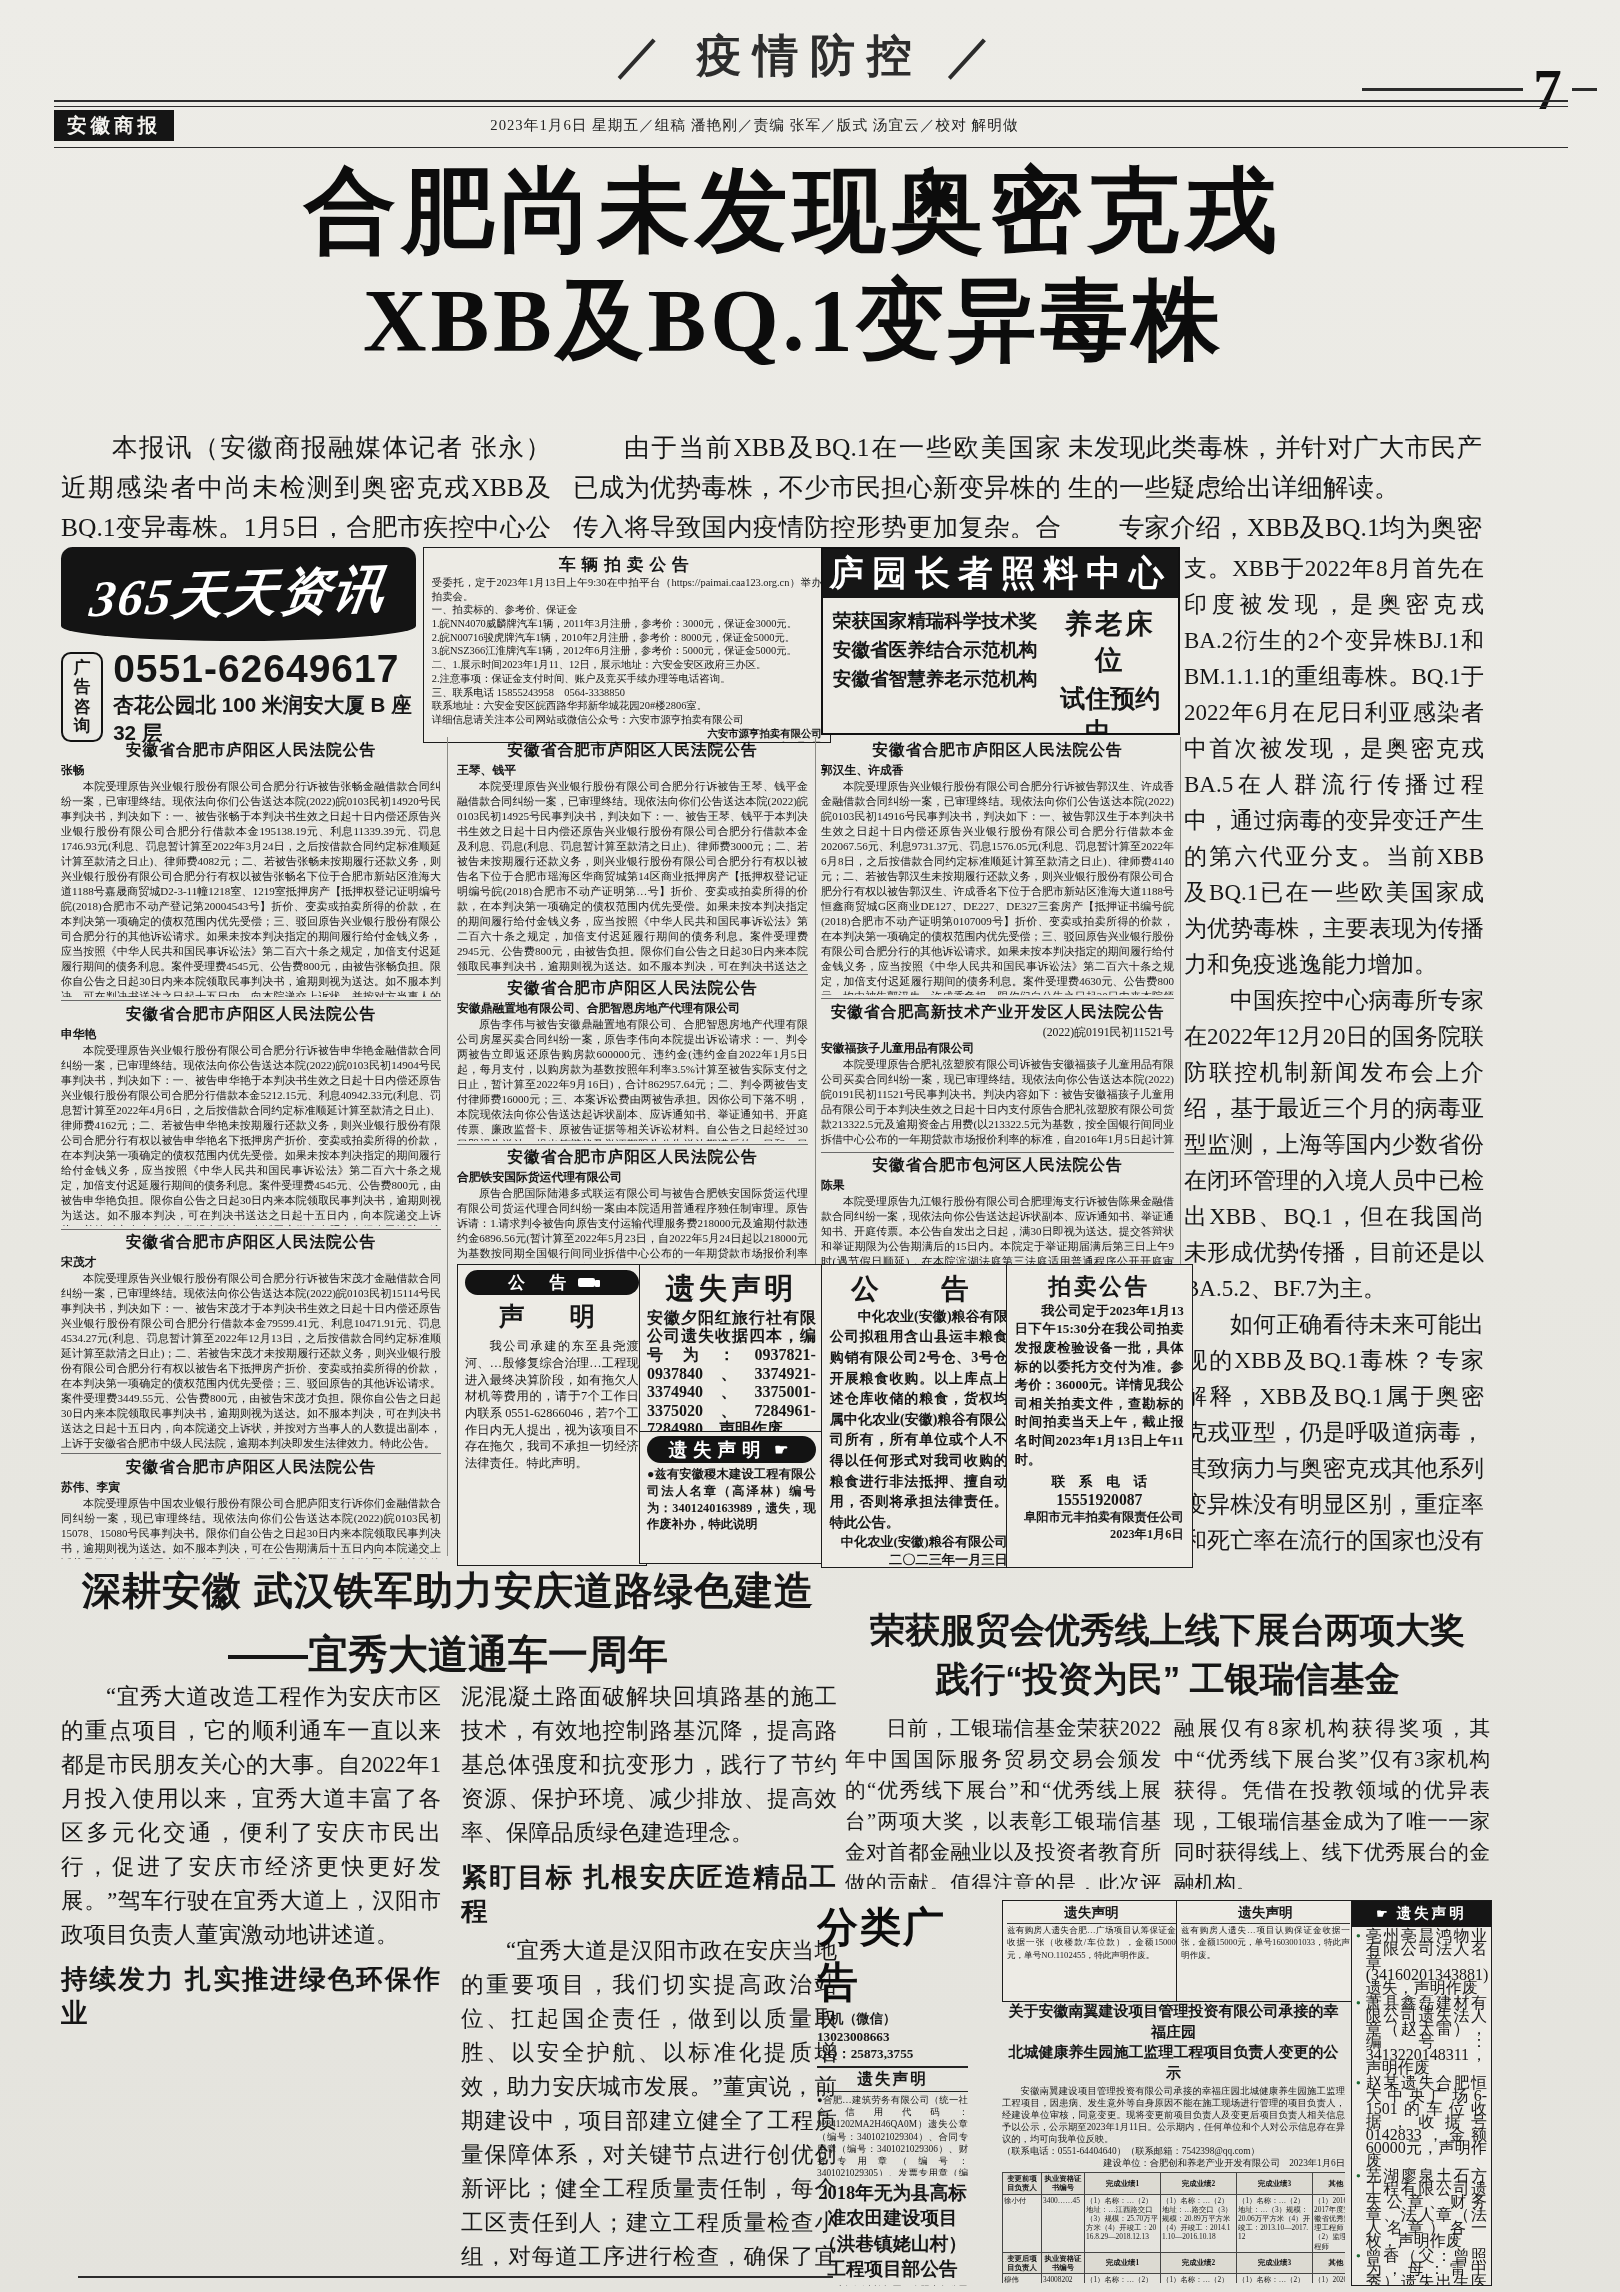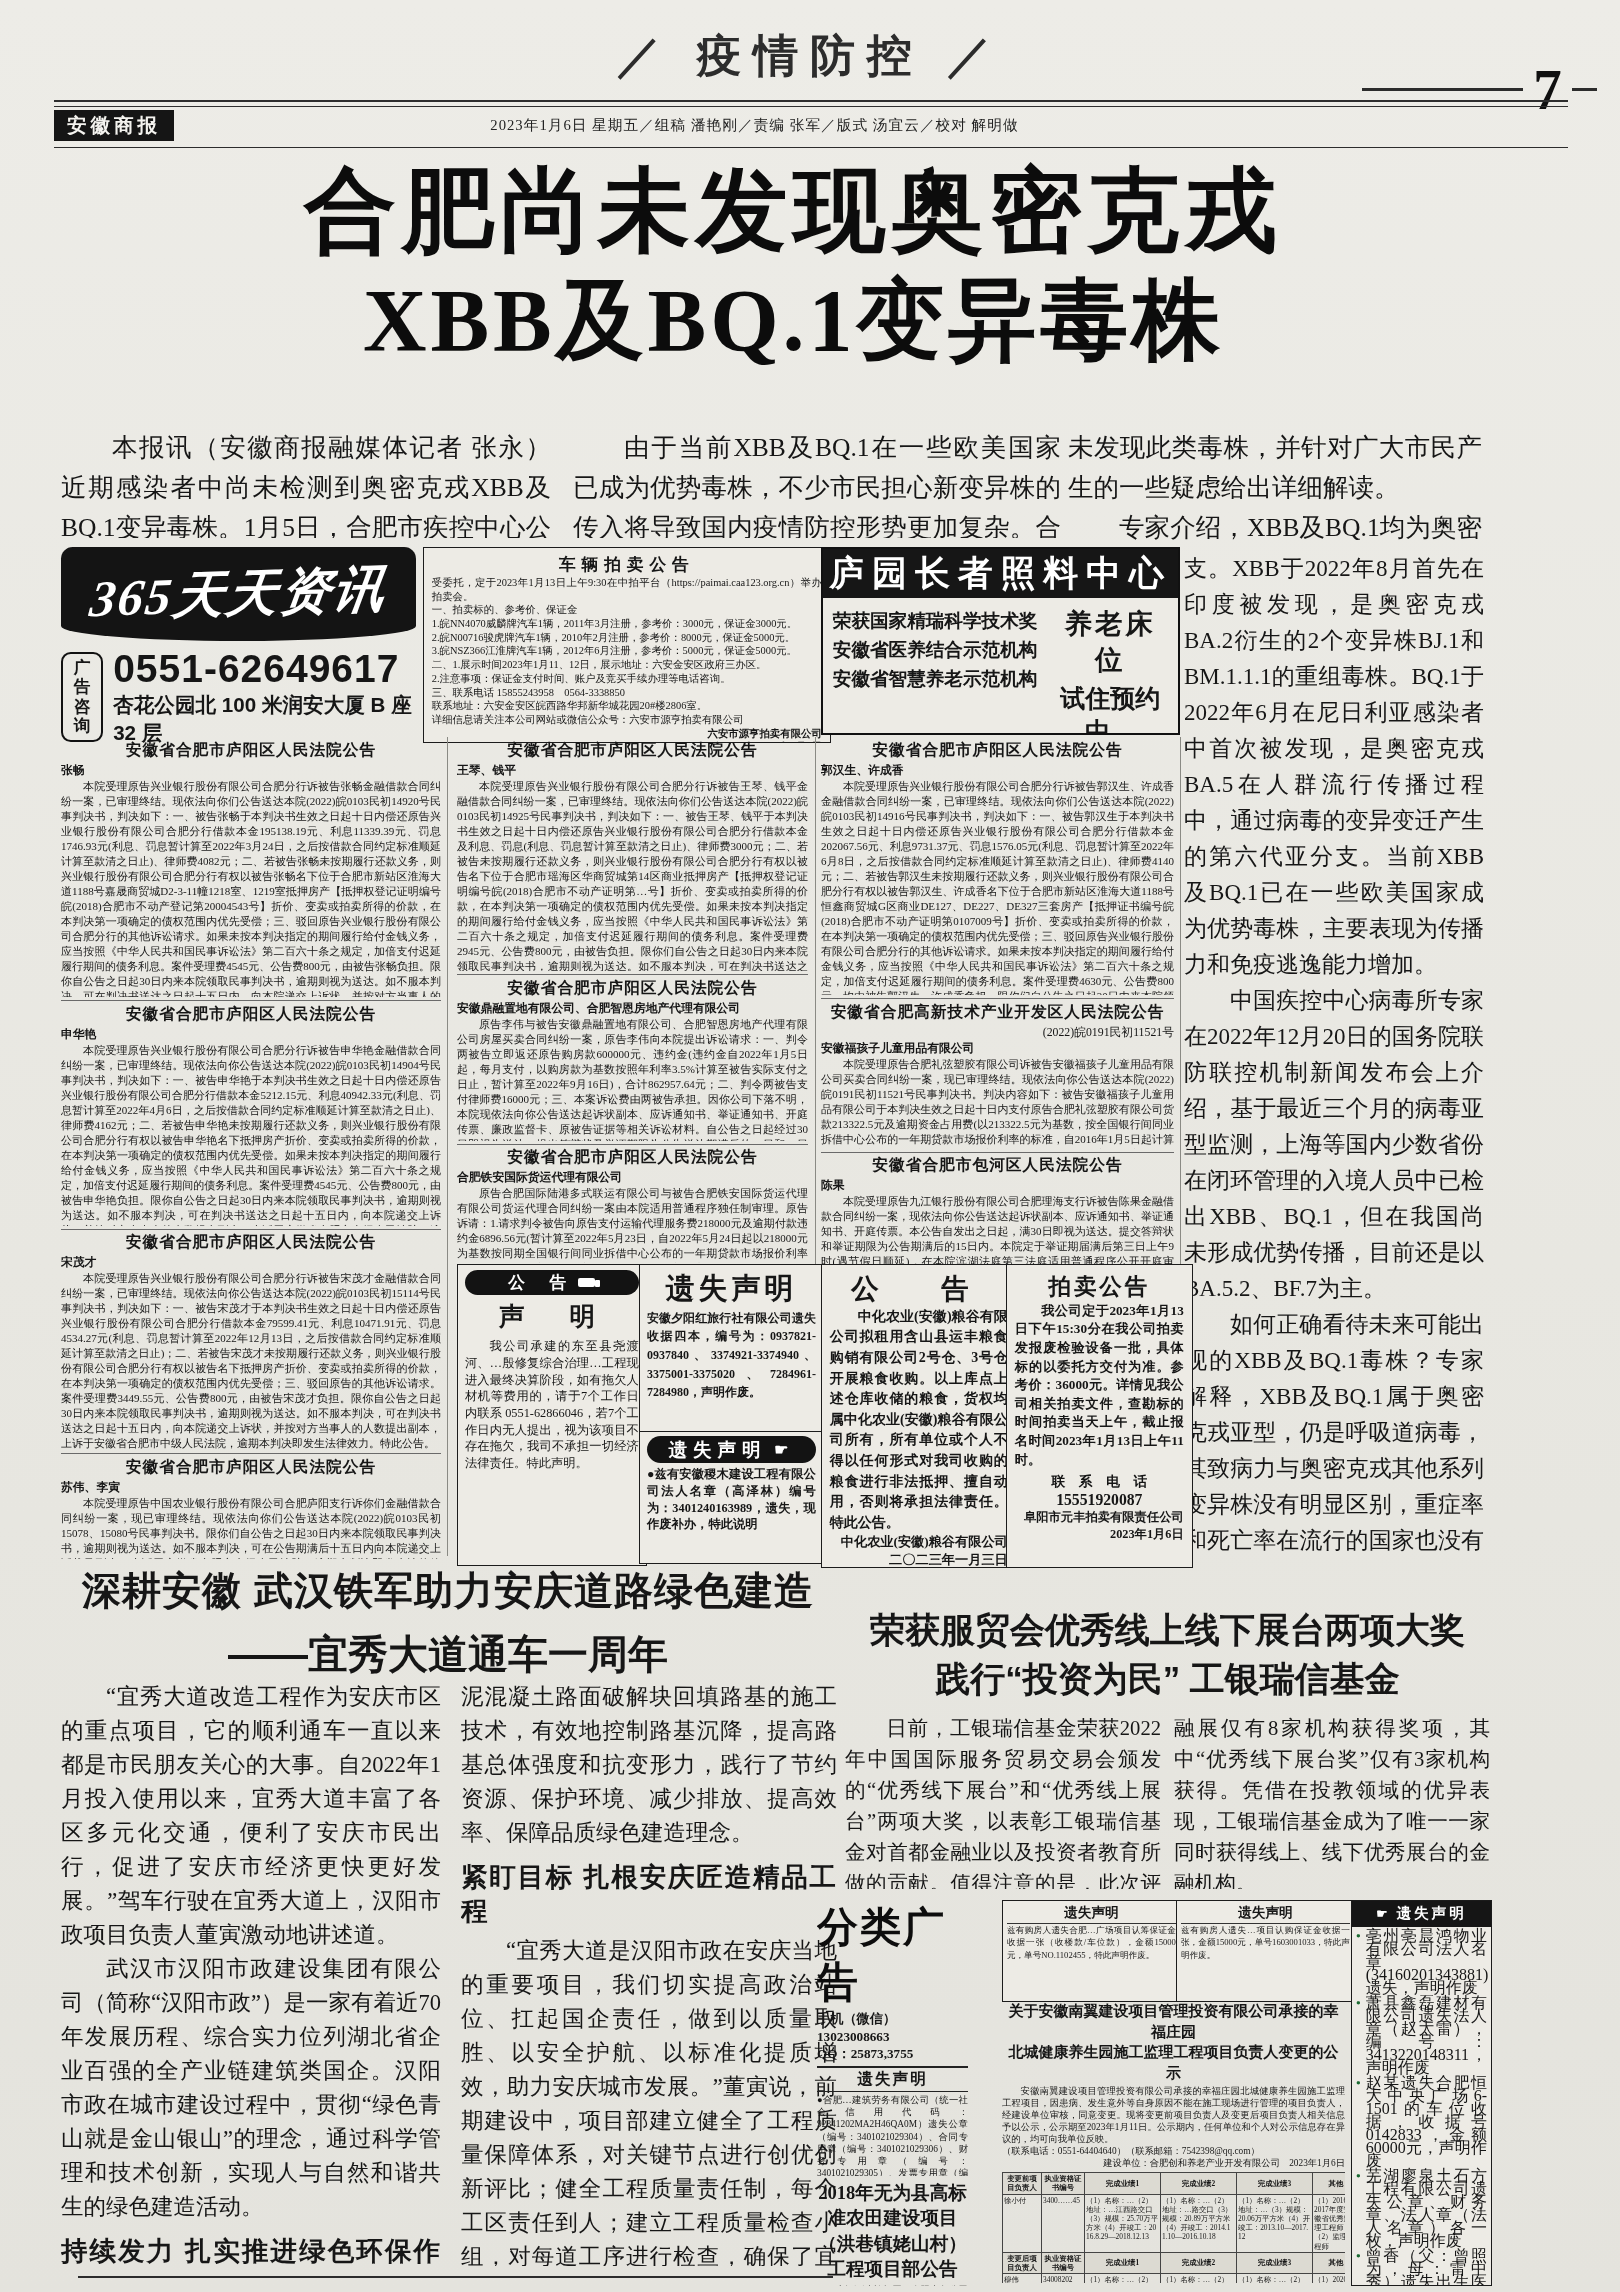--- a/index.html
+++ b/index.html
@@ -66,21 +66,21 @@
 
   
   .pill{background:#131313;color:#fff;border-radius:15.7px;display:flex;align-items:center;
         justify-content:center;font-weight:bold;}
   .truck{position:relative;display:inline-block;width:17.6px;height:8.8px;background:#fff;
         border-radius:2px;margin-left:7.8px;}
   .truck::after{content:"";position:absolute;right:-4.9px;top:2px;width:4.9px;height:6.9px;background:#fff;border-radius:1px;}
   .gg-sm{font-size:25.5px;font-weight:bold;text-align:center;letter-spacing:9.8px;margin:3.9px 0;}
   .gg-body{font-size:12.3px;line-height:16.7px;text-align:justify;text-indent:2em;}
   .lost-title{font-size:29px;font-weight:bold;text-align:center;letter-spacing:3.9px;}
-  .lost-body{font-size:12px;line-height:18.6px;text-align:justify;font-weight:bold;}
+  .lost-body{font-size:16px;line-height:18.6px;text-align:justify;font-weight:bold;}
   .zh-title{font-size:27.4px;font-weight:bold;text-align:center;letter-spacing:17.6px;}
   .zh-body{font-size:14px;line-height:20.6px;text-align:justify;text-indent:2em;font-weight:bold;}
   .zh-sign{font-size:13.2px;font-weight:bold;text-align:right;}
   .pm-title{font-size:22.5px;font-weight:bold;text-align:center;letter-spacing:2.9px;}
   .pm-body{font-size:13.2px;line-height:18.6px;text-align:justify;text-indent:2em;font-weight:bold;}
 
   
   .road-title1{font-size:39px;font-weight:bold;text-align:center;letter-spacing:1px;}
   .road-title2{font-size:40px;font-weight:bold;text-align:center;margin-top:9px;}
   .feature{font-size:22.5px;line-height:34px;}
@@ -309,21 +309,20 @@
   </div>
 
   <div class="abs sans" style="left:61px;top:1564px;width:774px;">
     <div class="road-title1">深耕安徽 武汉铁军助力安庆道路绿色建造</div>
     <div class="road-title2">——宜秀大道通车一周年</div>
   </div>
   <div class="abs feature just hide" style="left:61px;top:1680px;width:380px;height:586px;">
     <div class="cont">
 
     <div>“宜秀大道改造工程作为安庆市区的重点项目，它的顺利通车一直以来都是市民朋友关心的大事。自2022年1月投入使用以来，宜秀大道丰富了各区多元化交通，便利了安庆市民出行，促进了安庆市经济更快更好发展。”驾车行驶在宜秀大道上，汉阳市政项目负责人董寅激动地讲述道。</div>
-        <div>武汉市汉阳市政建设集团有限公司（简称“汉阳市政”）是一家有着近70年发展历程、综合实力位列湖北省企业百强的全产业链建筑类国企。汉阳市政在城市建设过程中，贯彻“绿色青山就是金山银山”的理念，通过科学管理和技术创新，实现人与自然和谐共生的绿色建造活动。</div>
       </div>
     <div class="subhead">持续发力 扎实推进绿色环保作业</div>
 
   </div>
   <div class="abs feature just hide" style="left:461px;top:1680px;width:376px;height:586px;">
     <div class="cont-run">
 
     <div>泥混凝土路面破解块回填路基的施工技术，有效地控制路基沉降，提高路基总体强度和抗变形力，践行了节约资源、保护环境、减少排放、提高效率、保障品质绿色建造理念。</div>
       </div>
     <div class="subhead">紧盯目标 扎根安庆匠造精品工程</div>

